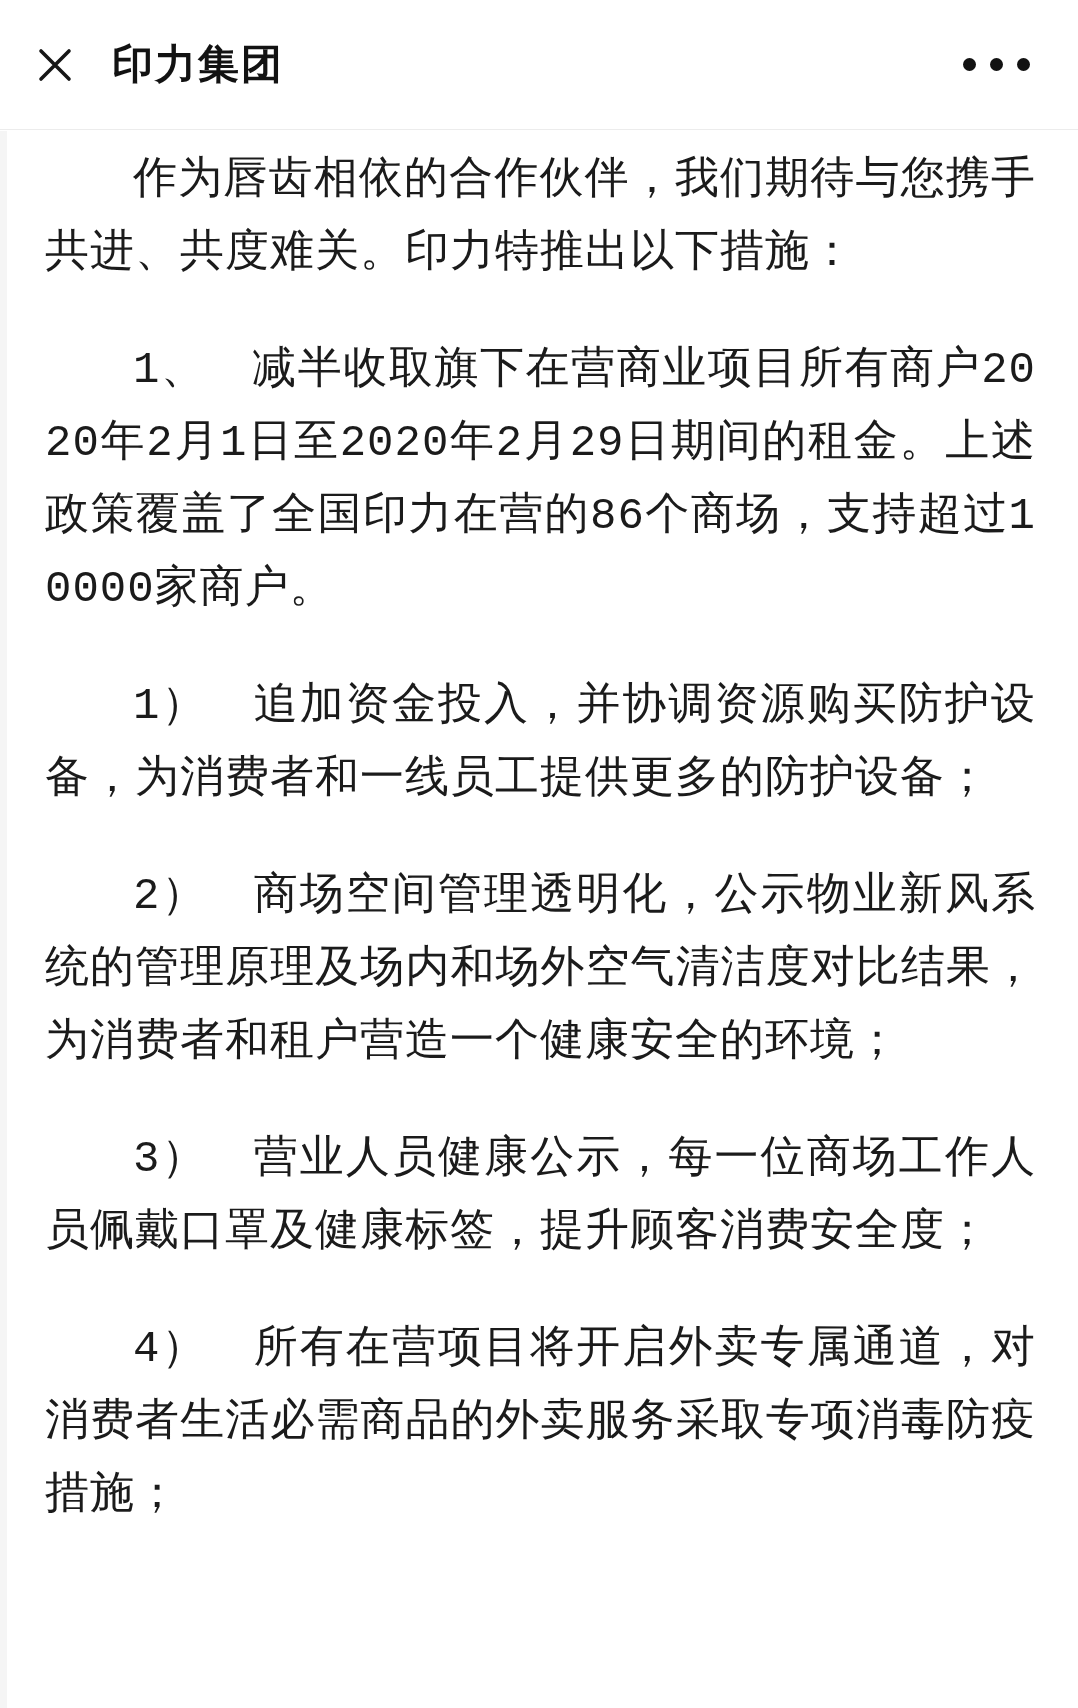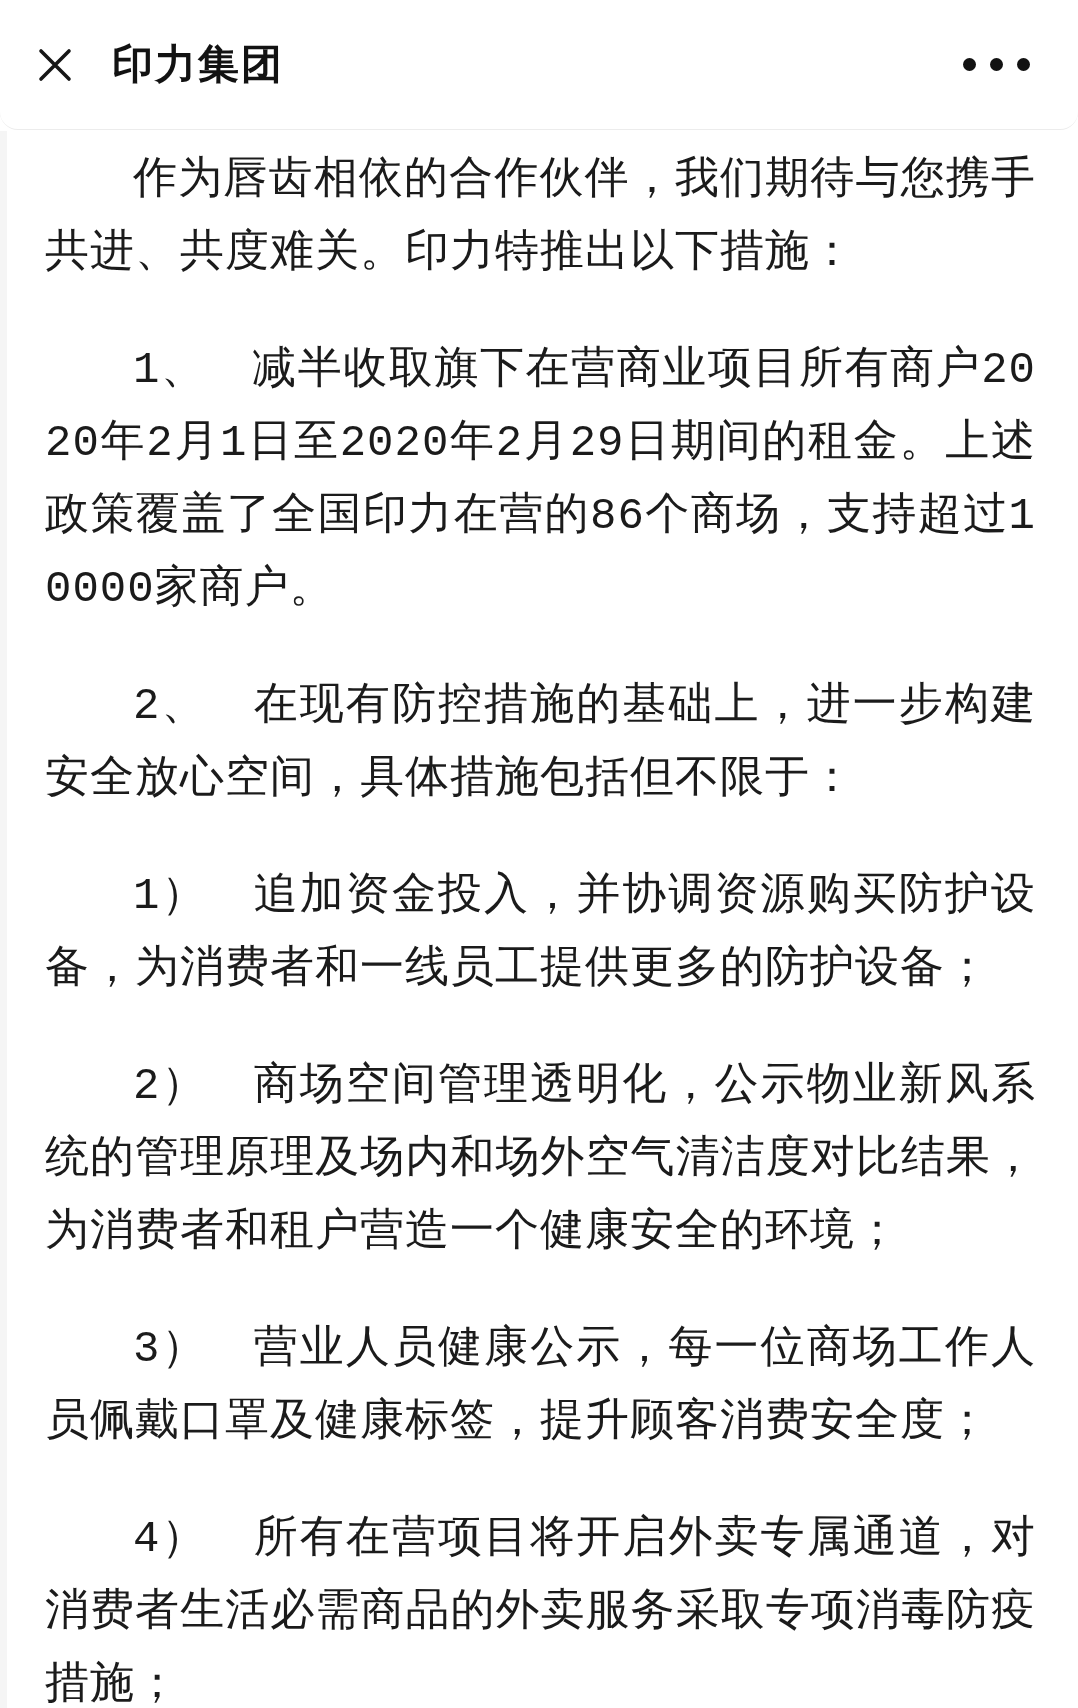--- a/index.html
+++ b/index.html
@@ -14,21 +14,20 @@
 
   
   .titlebar {
     height: 130px;
     box-sizing: border-box;
     display: flex;
     align-items: center;
     background: #ffffff;
     border-bottom: 1px solid #ececec;
     padding: 0 46px 0 31px;
-    border-radius: 18px;
   }
   .close-btn {
     width: 48px;
     height: 48px;
     display: flex;
     align-items: center;
     justify-content: center;
     flex: 0 0 auto;
   }
   .title {
@@ -102,18 +101,17 @@
       <span class="dot"></span>
     </span>
   </div>
 </header>
 
 <div class="edge-shade"></div>
 
 <main class="article">
   <p>作为唇齿相依的合作伙伴，我们期待与您携手共进、共度难关。印力特推出以下措施：</p>
   <p>1、　减半收取旗下在营商业项目所有商户2020年2月1日至2020年2月29日期间的租金。上述政策覆盖了全国印力在营的86个商场，支持超过10000家商户。</p>
-  <p>2、　在现有防控措施的基础上，进一步构建安全放心空间，具体措施包括但不限于：</p>
   <p>1）　追加资金投入，并协调资源购买防护设备，为消费者和一线员工提供更多的防护设备；</p>
   <p>2）　商场空间管理透明化，公示物业新风系统的管理原理及场内和场外空气清洁度对比结果，为消费者和租户营造一个健康安全的环境；</p>
   <p>3）　营业人员健康公示，每一位商场工作人员佩戴口罩及健康标签，提升顾客消费安全度；</p>
   <p>4）　所有在营项目将开启外卖专属通道，对消费者生活必需商品的外卖服务采取专项消毒防疫措施；</p>
 </main>
 
 </body></html>

